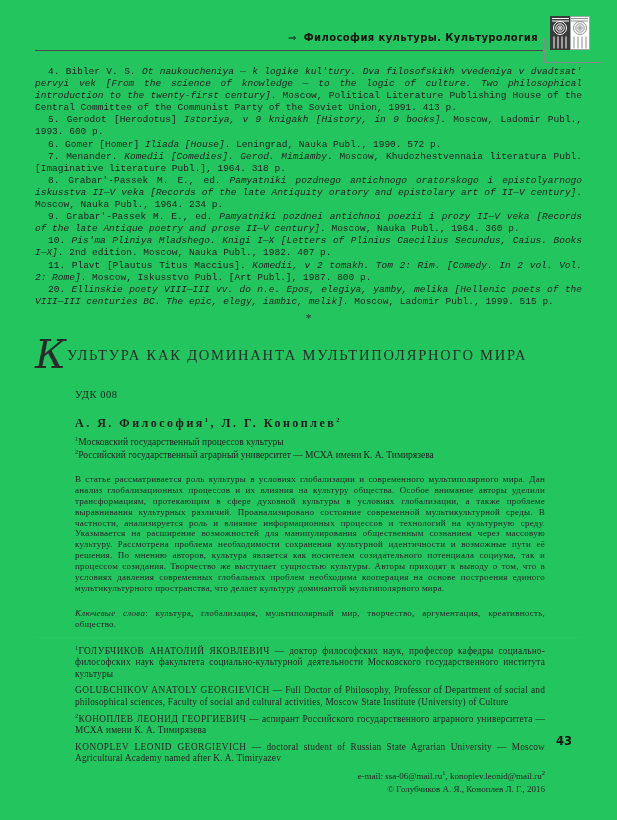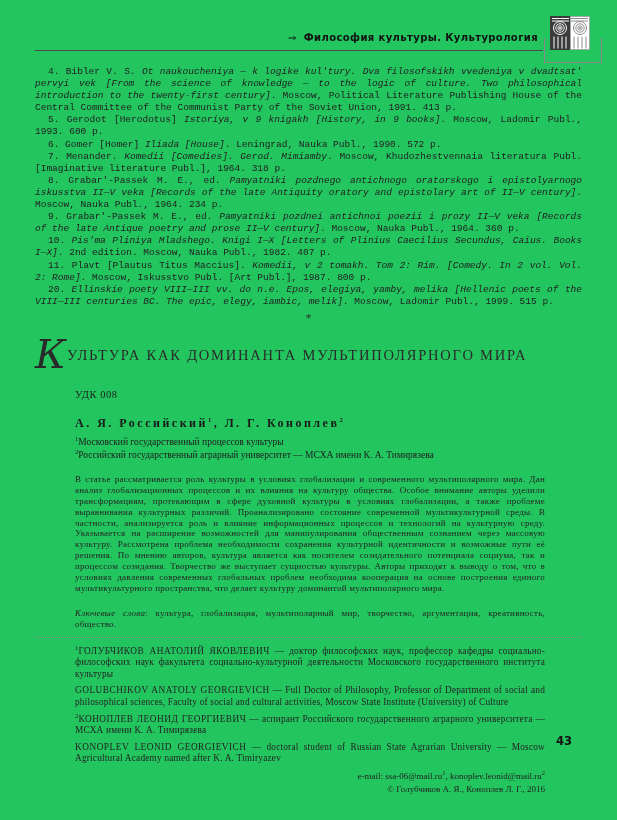--- a/index.html
+++ b/index.html
@@ -107,21 +107,21 @@
       <p><span>11. Plavt [Plautus Titus Maccius]. </span><span class="it">Komedii, v 2 tomakh. Tom 2: Rim. [Comedy. In 2 vol. Vol. 2: Rome]</span><span>. Moscow, Iskusstvo Publ. [Art Publ.], 1987. 800 p.</span></p>
       <p><span>20. </span><span class="it">Ellinskie poety VIII—III vv. do n.e. Epos, elegiya, yamby, melika [Hellenic poets of the VIII—III centuries BC. The epic, elegy, iambic, melik]</span><span>. Moscow, Ladomir Publ., 1999. 515 p.</span></p>
     </div>
 
   <div class="star">*</div>
 
   <h1 class="title"><span class="initial">К</span><span>УЛЬТУРА КАК ДОМИНАНТА МУЛЬТИПОЛЯРНОГО МИРА</span></h1>
 
   <div class="udc">УДК 008</div>
 
-  <div class="authors"><span>А. Я. Российский</span><sup>1</sup><span>, Л. Г. Коноплев</span><sup>2</sup></div>
+  <div class="authors"><span>А. Я. Философия</span><sup>1</sup><span>, Л. Г. Коноплев</span><sup>2</sup></div>
 
   <div class="affiliations">
       <p><sup>1</sup><span>Московский государственный процессов культуры</span></p>
       <p><sup>2</sup><span>Российский государственный аграрный университет — МСХА имени К. А. Тимирязева</span></p>
     </div>
 
   <p class="abstract">В статье рассматривается роль культуры в условиях глобализации и современного мультиполярного мира. Дан анализ глобализационных процессов и их влияния на культуру общества. Особое внимание авторы уделили трансформациям, протекающим в сфере духовной культуры в условиях глобализации, а также проблеме выравнивания культурных различий. Проанализировано состояние современной мультикультурной среды. В частности, анализируется роль и влияние информационных процессов и технологий на культурную среду. Указывается на расширение возможностей для манипулирования общественным сознанием через массовую культуру. Рассмотрена проблема необходимости сохранения культурной идентичности и возможные пути её решения. По мнению авторов, культура является как носителем созидательного потенциала социума, так и процессом созидания. Творчество же выступает сущностью культуры. Авторы приходят к выводу о том, что в условиях давления современных глобальных проблем необходима кооперация на основе построения единого мультикультурного пространства, что делает культуру доминантой мультиполярного мира.</p>
 
   <p class="keywords"><span class="it">Ключевые слова</span><span>: культура, глобализация, мультиполярный мир, творчество, аргументация, креативность, общество.</span></p>
 

